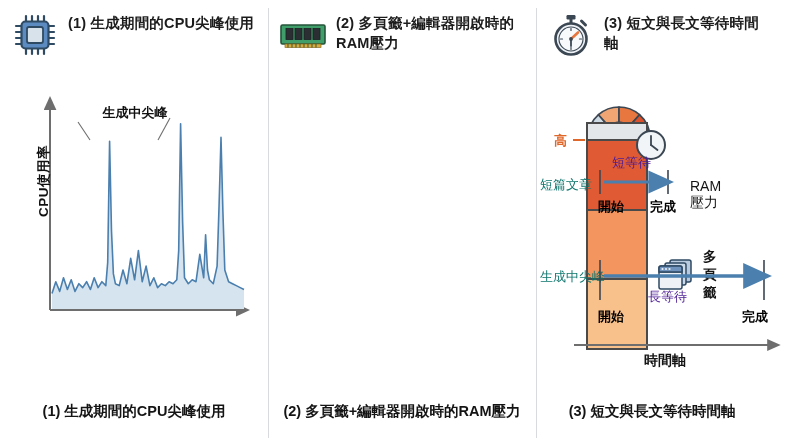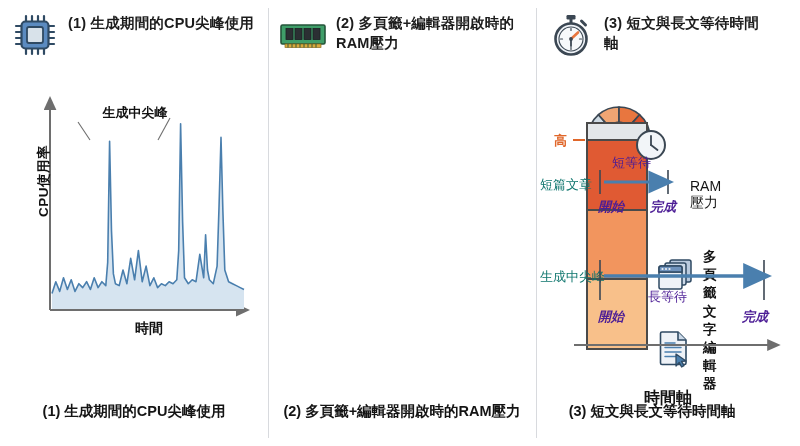--- a/index.html
+++ b/index.html
@@ -93,28 +93,26 @@
   .tl { position: absolute; }
   .tl-rowlabel {
     position: absolute; font-size: 13px; font-weight: normal; color: #0f766e;
     white-space: nowrap;
   }
   .tl-wait {
     position: absolute; font-size: 13px; font-weight: normal; color: #4c1d95;
     white-space: nowrap;
   }
   .tl-end {
-    position: absolute; font-size: 13px; font-weight: bold; color: #4c1d95;
+    position: absolute; font-size: 13px; font-weight: bold; color: #000000;
     white-space: nowrap;
-    font-style: italic;
   }
   .axis-label {
-    position: absolute; font-size: 16px; font-weight: bold; color: #141414;
+    position: absolute; font-size: 14px; font-weight: bold; color: #141414;
     white-space: nowrap;
-    margin-top: 36px;
   }
   svg { display: block; overflow: visible; }
 </style>
 </head>
 <body>
 
 <div class="board">
 
   <section class="panel panel-1">
 
@@ -142,21 +140,20 @@
           <rect x="9.5" y="9.5" width="27" height="27" rx="4" fill="#5b8bc0" stroke="#2f4a63" stroke-width="2.2"></rect>
           <rect x="15" y="15" width="16" height="16" rx="2" fill="#d8e2ea" stroke="#2f4a63" stroke-width="1.8"></rect>
         </svg>
       </span>
       <span class="hdr-text">(1) 生成期間的CPU尖峰使用</span>
     </div>
 
     <div class="chart-wrap">
       <div class="ylabel">CPU使用率</div>
       <div class="peak-note">生成中尖峰</div>
-      <div class="xlabel">時間</div>
 
       <svg width="252" height="236" viewBox="0 0 252 236">
 
         <defs>
           <marker id="ah-gray" markerWidth="8" markerHeight="8" refX="6" refY="3.2" orient="auto">
             <path d="M0,0 L7,3.2 L0,6.4 z" fill="#6e6e6e"></path>
           </marker>
         </defs>
         <line x1="42" y1="222" x2="42" y2="10" stroke="#6e6e6e" stroke-width="2" marker-end="url(#ah-gray)"></line>
         <line x1="42" y1="222" x2="240" y2="222" stroke="#6e6e6e" stroke-width="2" marker-end="url(#ah-gray)"></line>
@@ -240,36 +237,20 @@
           <g fill="#eef2f7">
             <circle cx="8.5" cy="11" r="1.1"></circle>
             <circle cx="12" cy="11" r="1.1"></circle>
             <circle cx="15.5" cy="11" r="1.1"></circle>
           </g>
         </svg>
       </span>
       <span class="legend-label">多頁籤</span>
     </div>
 
-    <div class="legend-row legend-doc">
-      <span>
-        <svg width="40" height="36" viewBox="0 0 40 36">
-          <path d="M8,2 h16 l8,8 v23 a1.5,1.5 0 0 1 -1.5,1.5 h-22.5 a1.5,1.5 0 0 1 -1.5,-1.5 v-29.5 a1.5,1.5 0 0 1 1.5,-1.5 z" fill="#eef2f7" stroke="#2f4a63" stroke-width="1.6"></path>
-          <path d="M24,2 v8 h8" fill="#cbd9e8" stroke="#2f4a63" stroke-width="1.6"></path>
-          <g stroke="#4a7fae" stroke-width="1.5" stroke-linecap="round">
-            <line x1="11" y1="13" x2="21" y2="13"></line>
-            <line x1="11" y1="17.5" x2="27" y2="17.5"></line>
-            <line x1="11" y1="22" x2="27" y2="22"></line>
-            <line x1="11" y1="26.5" x2="24" y2="26.5"></line>
-          </g>
-          <path d="M22,24 L22,36 L25.2,32.4 L27.6,37 L30,35.6 L27.5,31.4 L32,31 Z" fill="#4a7fae" stroke="#2f4a63" stroke-width="1.3" stroke-linejoin="round"></path>
-        </svg>
-      </span>
-      <span class="legend-label">文字編輯器</span>
-    </div>
 
     <div class="caption">(2) 多頁籤+編輯器開啟時的RAM壓力</div>
   </section>
 
   <div class="divider divider-b"></div>
 
   <section class="panel panel-3">
 
     <div class="hdr">
       <span class="hdr-icon">

